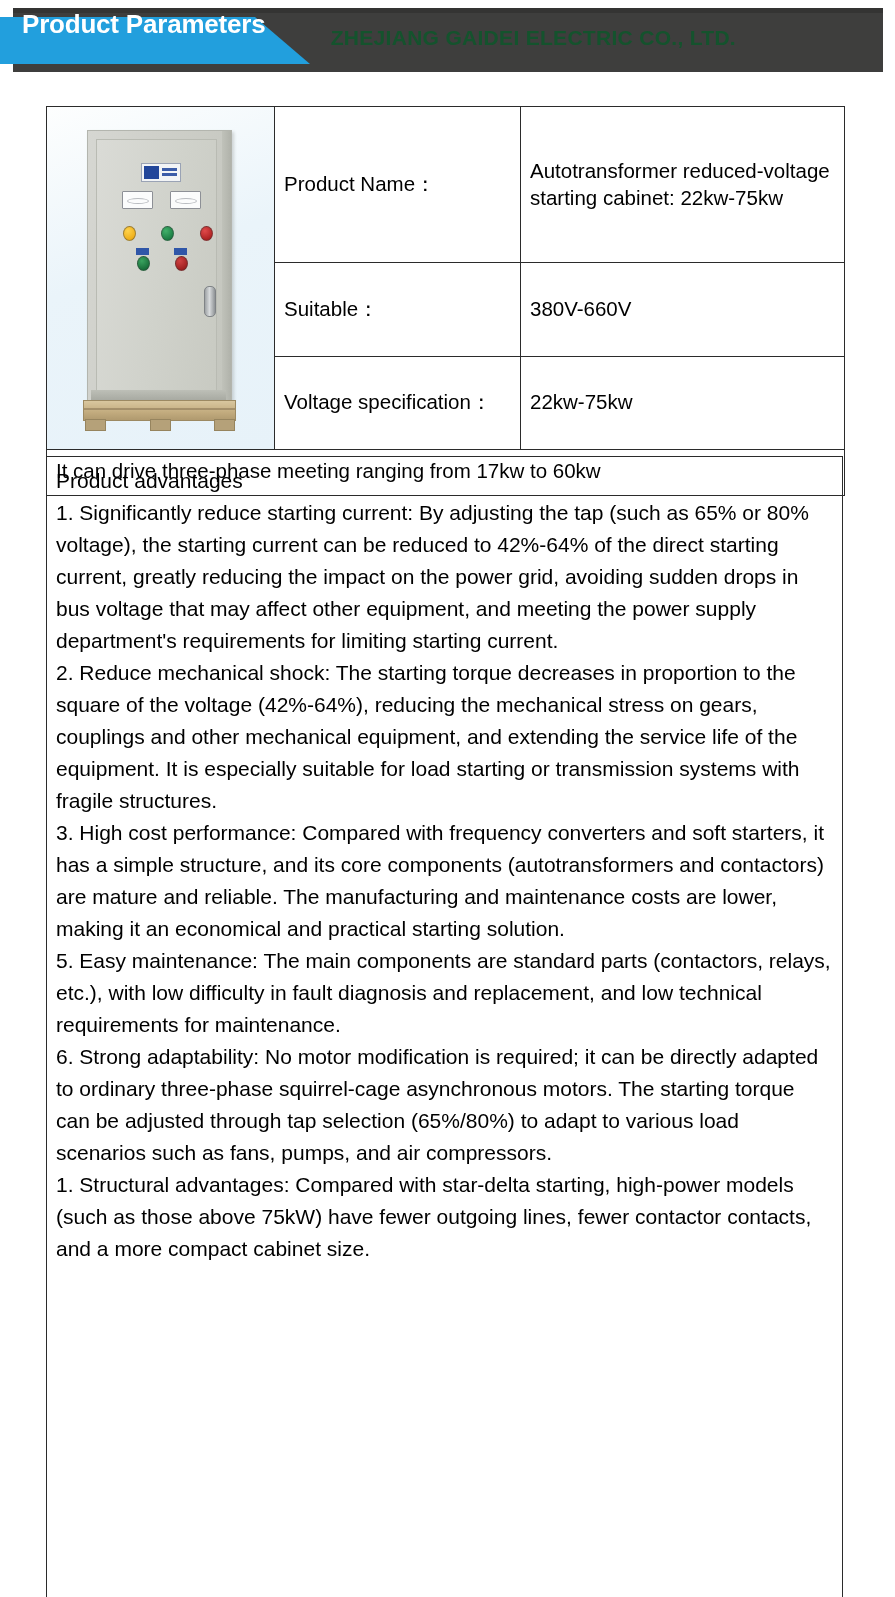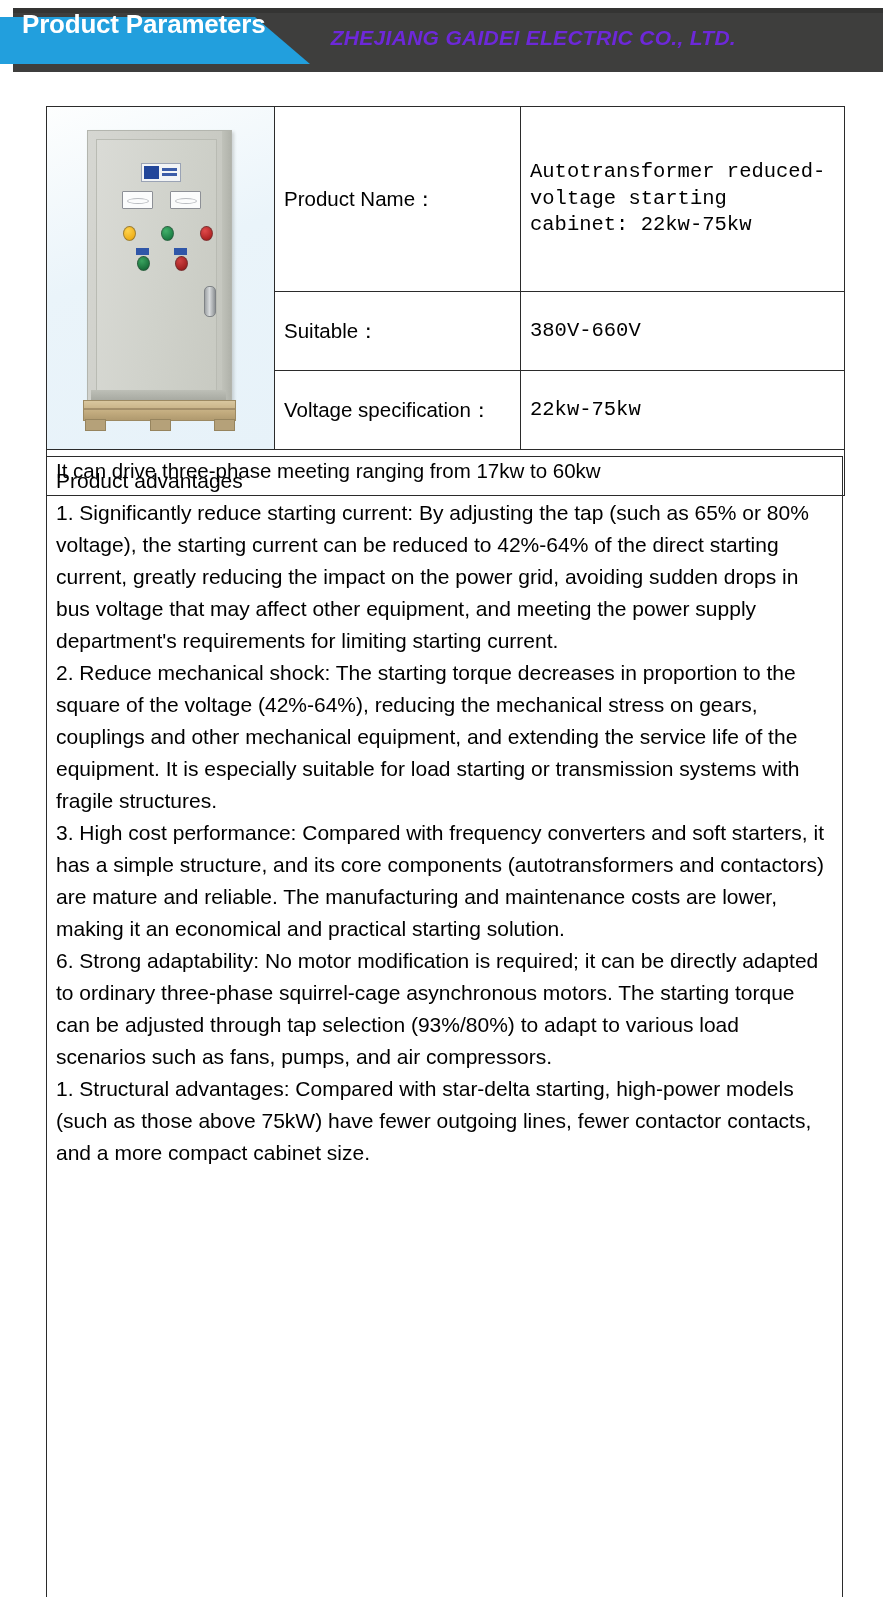--- a/index.html
+++ b/index.html
@@ -56,22 +56,21 @@
     color: #ffffff;
     letter-spacing: -0.2px;
     white-space: nowrap;
   }
   .header-company {
     position: absolute;
     right: 16px;
     top: 26px;
     font-size: 21px;
     font-weight: bold;
-    font-style: italic;
-    color: #6d28d9;
+    color: #14532d;
     letter-spacing: 0.3px;
     white-space: nowrap;
     text-align: center;
   }
 
   
   .spec-wrap {
     position: absolute;
     left: 46px;
     top: 106px;
@@ -92,21 +91,21 @@
     font-size: 20.5px;
     line-height: 1.30;
   }
   td.img-cell {
     width: 227px;
     padding: 0;
     background: #f2f9fd;
     vertical-align: top;
   }
   td.label-cell { width: 245px; }
-  td.value-cell { width: 323px; font-family: Liberation Mono, monospace; }
+  td.value-cell { width: 323px; }
 
   
   .photo {
     position: relative;
     width: 227px;
     height: 342px;
     background: linear-gradient(160deg, #fdfefe 0%, #eaf4fa 45%, #e7f2f9 100%);
     overflow: hidden;
   }
   .cab-body {
@@ -354,16 +353,17 @@
   </tbody>
     </table>
 </div>
 
 <div class="adv-wrap">
   <div class="adv-inner">
     <div class="adv-line">Product advantages</div>
     <div class="adv-line">1. Significantly reduce starting current: By adjusting the tap (such as 65% or 80% voltage), the starting current can be reduced to 42%-64% of the direct starting current, greatly reducing the impact on the power grid, avoiding sudden drops in bus voltage that may affect other equipment, and meeting the power supply department's requirements for limiting starting current.</div>
     <div class="adv-line">2. Reduce mechanical shock: The starting torque decreases in proportion to the square of the voltage (42%-64%), reducing the mechanical stress on gears, couplings and other mechanical equipment, and extending the service life of the equipment. It is especially suitable for load starting or transmission systems with fragile structures.</div>
     <div class="adv-line">3. High cost performance: Compared with frequency converters and soft starters, it has a simple structure, and its core components (autotransformers and contactors) are mature and reliable. The manufacturing and maintenance costs are lower, making it an economical and practical starting solution.</div>
-    <div class="adv-line">6. Strong adaptability: No motor modification is required; it can be directly adapted to ordinary three-phase squirrel-cage asynchronous motors. The starting torque can be adjusted through tap selection (93%/80%) to adapt to various load scenarios such as fans, pumps, and air compressors.</div>
+    <div class="adv-line">5. Easy maintenance: The main components are standard parts (contactors, relays, etc.), with low difficulty in fault diagnosis and replacement, and low technical requirements for maintenance.</div>
+    <div class="adv-line">6. Strong adaptability: No motor modification is required; it can be directly adapted to ordinary three-phase squirrel-cage asynchronous motors. The starting torque can be adjusted through tap selection (65%/80%) to adapt to various load scenarios such as fans, pumps, and air compressors.</div>
     <div class="adv-line">1. Structural advantages: Compared with star-delta starting, high-power models (such as those above 75kW) have fewer outgoing lines, fewer contactor contacts, and a more compact cabinet size.</div>
   </div>
 </div>
 
 </body></html>

